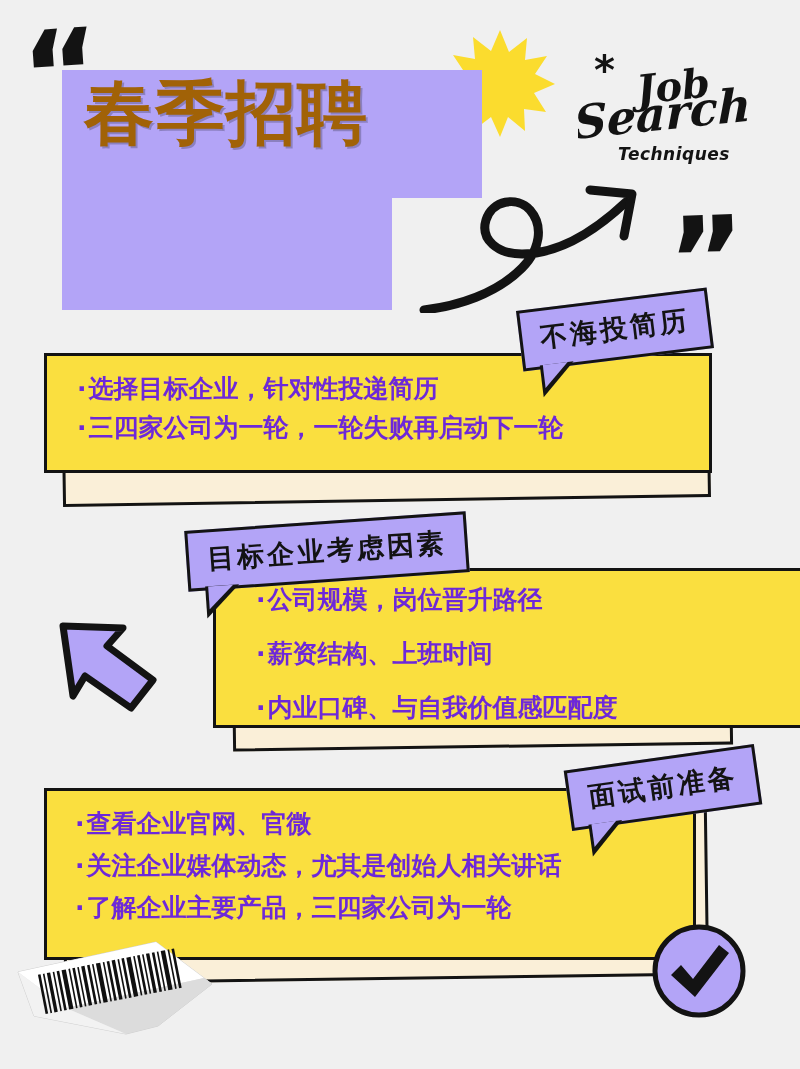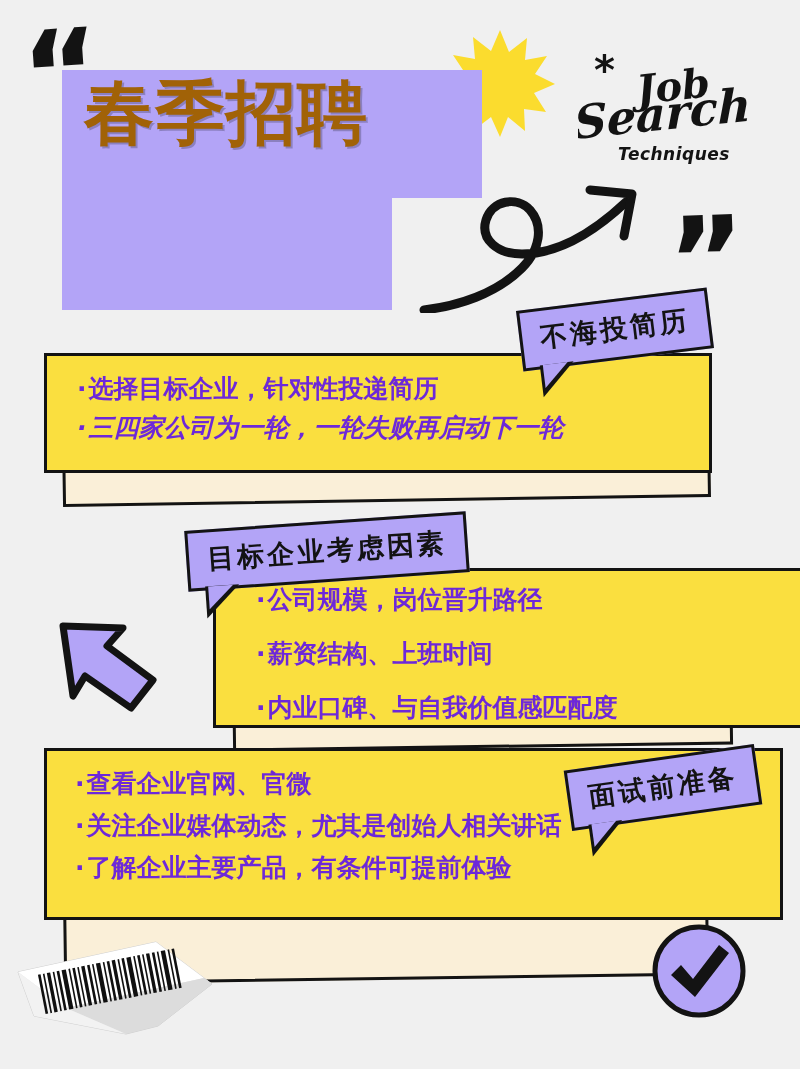--- a/index.html
+++ b/index.html
@@ -111,31 +111,31 @@
     line-height:1.32;
     white-space:nowrap;
     font-family:"DejaVu Sans","Liberation Sans",sans-serif;
   }
   .card li .dot { font-weight:900; margin-right:2px; }
 
   
   #shadow-1 { left:62px; top:370px; width:648px; height:132px; transform:rotate(-0.9deg); }
   #card-1   { left:44px; top:353px; width:668px; height:120px; }
   #card-1 .body { padding:16px 0 0 30px; }
-  #card-1 li + li { margin-top:6px;font-style:italic; }
+  #card-1 li + li { margin-top:6px; }
 
   
   #shadow-2 { left:232px; top:588px; width:500px; height:160px; transform:rotate(-0.8deg); }
   #card-2   { left:213px; top:568px; width:597px; height:160px; }
   #card-2 .body { padding:12px 0 0 40px; }
   #card-2 li + li { margin-top:21px; }
 
   
   #shadow-3 { left:63px; top:808px; width:645px; height:172px; transform:rotate(-0.8deg); }
-  #card-3   { left:44px; top:748px; width:739px; height:172px; }
+  #card-3   { left:44px; top:788px; width:652px; height:172px; }
   #card-3 .body { padding:16px 0 0 28px; }
   #card-3 li + li { margin-top:9px; }
 
   
   .tag {
     position:absolute;
     background:#b3a4f7;
     border:3.5px solid #131313;
     z-index:8;
     padding:9px 18px 10px 18px;
@@ -268,21 +268,21 @@
       <polygon points="8,12 68,14 52,32 98,66 76,94 30,62 18,82" fill="#b3a4f7" stroke="#131313" stroke-width="7" stroke-linejoin="round"></polygon>
     </svg>
   </div>
 
   <div class="card-shadow" id="shadow-3"></div>
   <div class="card" id="card-3">
     <div class="body">
       <ul>
         <li><span class="dot">·</span><span>查看企业官网、官微</span></li>
         <li><span class="dot">·</span><span>关注企业媒体动态，尤其是创始人相关讲话</span></li>
-        <li><span class="dot">·</span><span>了解企业主要产品，有条件可提前体验</span></li>
+        <li><span class="dot">·</span><span>了解企业主要产品，三四家公司为一轮</span></li>
       </ul>
     </div>
   </div>
   <div class="tag" id="tag-3">
     <div class="tail-b"></div>
     <div class="tail-f"></div>
     <span>面试前准备</span>
   </div>
 
   <div class="check-badge">

